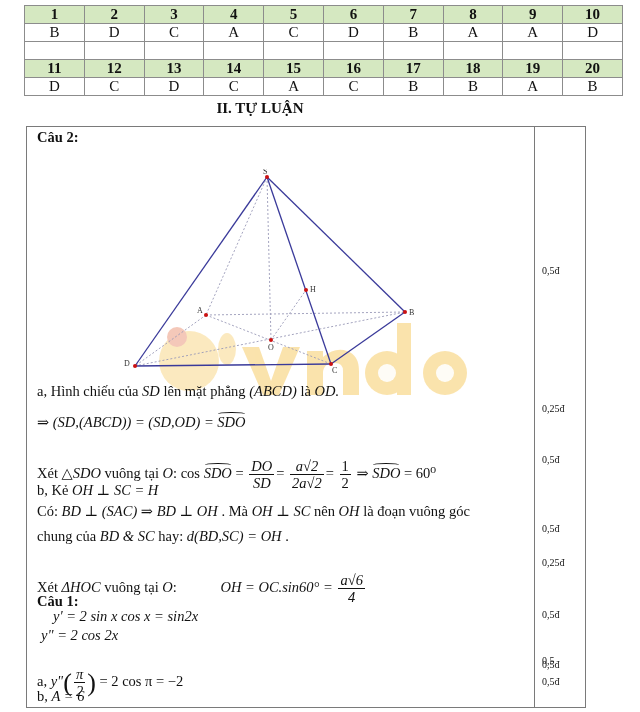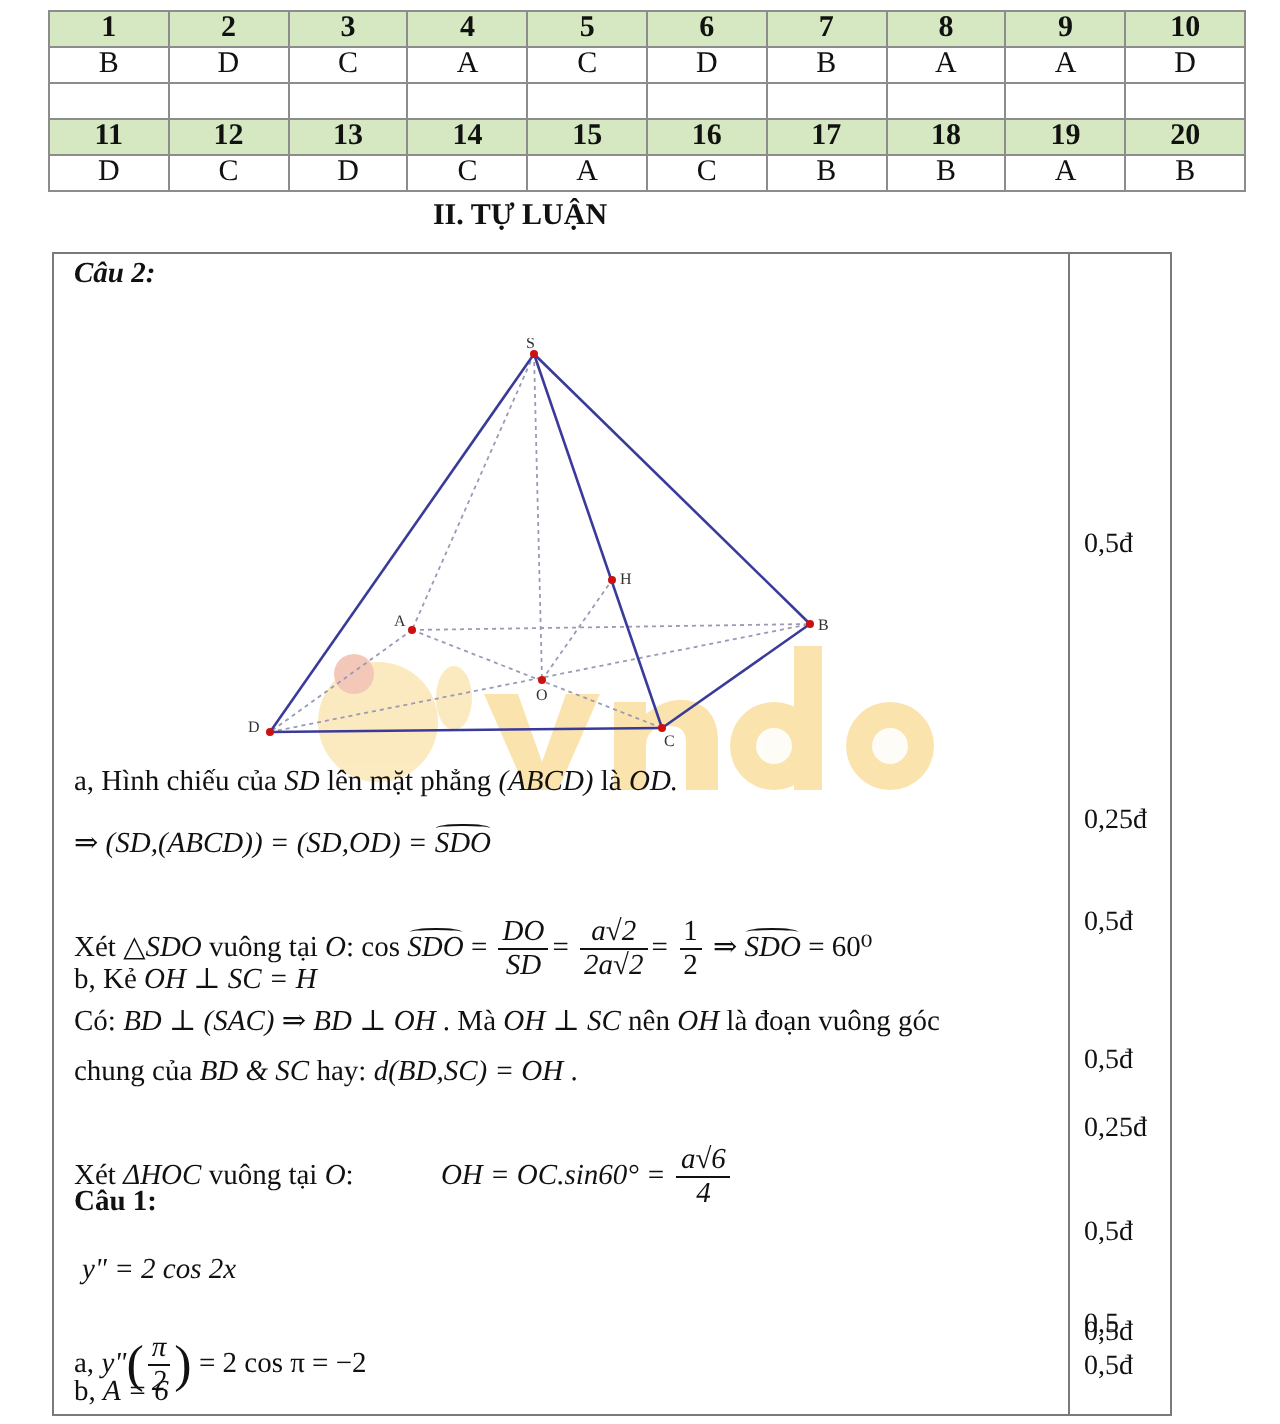--- a/index.html
+++ b/index.html
@@ -6,21 +6,21 @@
   body { width:640px; height:712px; position:relative; overflow:hidden;
          font-family:"Liberation Serif", "DejaVu Serif", serif; color:#111; }
   .mc-table { position:absolute; left:24px; top:5px; width:599px; border-collapse:collapse; table-layout:fixed; }
   .mc-table td { border:1px solid #8c8c8c; height:17px; padding:0; text-align:center; font-size:15px; line-height:17px; }
   .mc-table tr.num td { background:#d5e8c1; font-weight:bold; }
   .mc-table tr.gap td { height:17px; }
   .section-title { position:absolute; left:0; width:520px; top:100px; text-align:center; font-weight:bold; font-size:15px; }
   .sol { position:absolute; left:26px; top:126px; width:558px; height:580px; border:1px solid #7a7a7a; }
   .sol .divider { position:absolute; left:507px; top:0; bottom:0; width:1px; background:#7a7a7a; }
   .line { position:absolute; left:10px; font-size:14.5px; white-space:nowrap; }
-  .score { position:absolute; left:515px; font-size:14px; }
+  .score { position:absolute; left:515px; font-size:10px; }
   .b { font-weight:bold; }
   .i { font-style:italic; }
   .frac { display:inline-block; vertical-align:middle; text-align:center; margin:17px 2px; }
   .frac .n { display:block; border-bottom:1px solid #111; padding:0 2px; line-height:16px; }
   .frac .d { display:block; padding:0 2px; line-height:16px; }
   .over { display:inline-block; position:relative; padding-top:3px; }
   .over::before { content:""; position:absolute; left:1px; right:1px; top:1px; height:3px; border-top:1px solid #111; border-radius:50% 50% 0 0; }
   .wm { position:absolute; pointer-events:none; }
   svg text { font-family:"Liberation Serif", serif; font-size:8px; fill:#333; }
 </style>
@@ -90,21 +90,21 @@
     <td>B</td>
   </tr>
 </tbody>
   </table>
 
 <div class="section-title">II. TỰ LUẬN</div>
 
 <div class="sol">
   <div class="divider"></div>
 
-  <div class="line b" style="top:2px;font-style:italic;">Câu 2:</div>
+  <div class="line b" style="top:2px;">Câu 2:</div>
 
   <div class="wm" style="left:120px; top:182px;">
     <svg width="340" height="90" viewBox="0 0 340 90">
       <g opacity="0.35">
         <circle cx="42" cy="52" r="30" fill="#f5c24a"></circle>
         <circle cx="30" cy="28" r="10" fill="#e0633a"></circle>
         <ellipse cx="80" cy="40" rx="9" ry="16" fill="#f5c24a"></ellipse>
       </g>
       <g fill="#f5c24a" opacity="0.45">
         <path d="M95 38 L112 38 L124 72 L136 38 L153 38 L132 86 L116 86 Z"></path>
@@ -178,20 +178,21 @@
   <div class="line" style="top:401px;">
     <span>chung của </span><span class="i">BD &amp; SC</span><span>  hay: </span><span class="i">d(BD,SC) = OH</span><span> .</span>
   </div>
   <div class="line" style="top:428px;">
     <span>Xét </span><span class="i">ΔHOC</span><span>  vuông tại </span><span class="i">O</span><span>:</span>
     <span style="display:inline-block; width:40px;"></span><span class="i">OH = OC.sin60° = </span>
     <span class="frac i"><span class="n">a√6</span><span class="d">4</span></span>
   </div>
 
   <div class="line b" style="top:466px;">Câu 1:</div>
+  <div class="line i" style="top:481px; left:26px;">y' = 2 sin x cos x = sin2x</div>
   <div class="line i" style="top:500px; left:14px;">y" = 2 cos 2x</div>
   <div class="line" style="top:522px;">
     <span>a, </span><span class="i">y"</span><span style="font-size:26px; vertical-align:middle;">(</span><span class="frac i"><span class="n">π</span><span class="d">2</span></span><span style="font-size:26px; vertical-align:middle;">)</span><span> = 2 cos π = −2</span>
   </div>
   <div class="line" style="top:561px;">
     <span>b, </span><span class="i">A = 6</span>
   </div>
 
   <div class="score" style="top:138px;">0,5đ</div>
   <div class="score" style="top:276px;">0,25đ</div>

